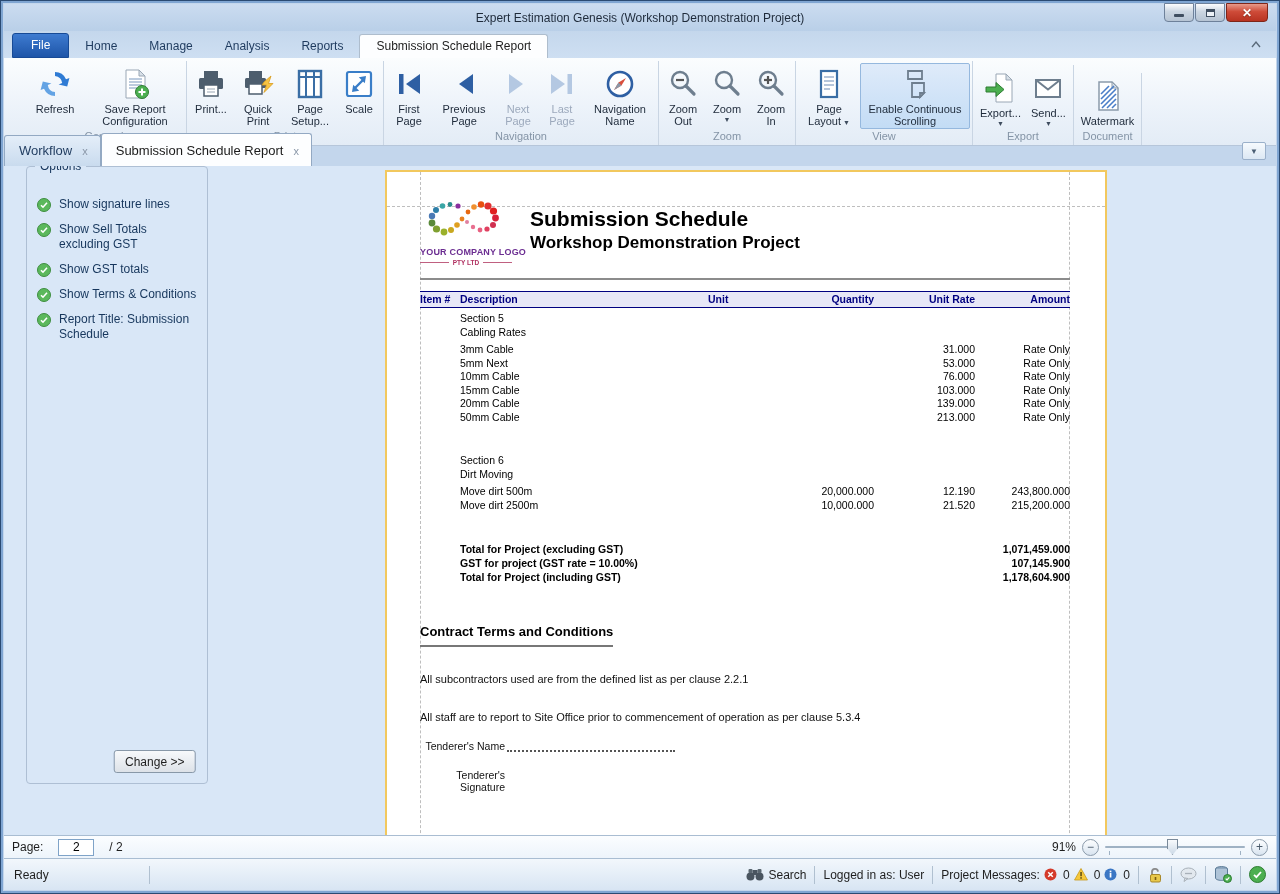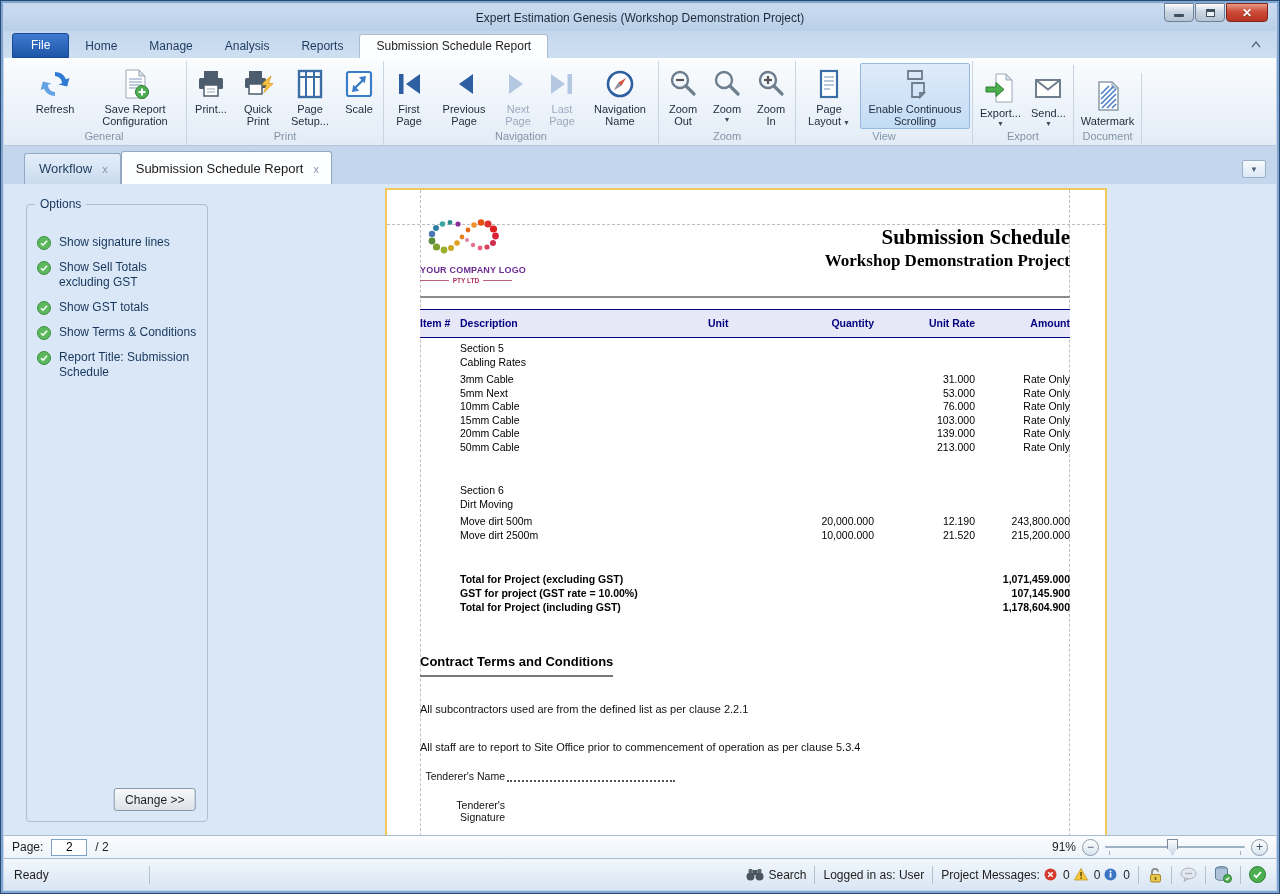--- a/index.html
+++ b/index.html
@@ -33,33 +33,33 @@
   .rgroup-body{ display:flex; flex:1; align-items:flex-start; padding:2px 2px 0; }
   .rgroup-label{ text-align:center; font-size:11px; color:#8494A6; padding:1px 6px 3px; }
   .rbtn{ display:flex; flex-direction:column; align-items:center; padding:3px 4px 1px; border:1px solid transparent;
          border-radius:2px; font-size:11px; line-height:12px; text-align:center; color:#1E2A3A; height:100%; }
   .rbtn .ricon{ width:34px; height:34px; display:flex; align-items:center; justify-content:center; margin-bottom:2px; flex:none;}
   .rbtn.active{ background:linear-gradient(#DFEBFA,#C3DCF5); border-color:#95B8DE; }
   .rbtn.disabled{ color:#9CA9BC; }
   .drop-arrow{ font-size:7px; color:#3E4C5E; line-height:6px; margin-top:2px;}
 
   
-  .doctab-row{ height:38px; background:#C3D6EC; display:flex; align-items:flex-end; padding:0 20px; position:relative; }
+  .doctab-row{ height:20px; background:#C3D6EC; display:flex; align-items:flex-end; padding:0 0; position:relative; }
   .dtab{ display:flex; align-items:center; gap:10px; padding:7px 12px 8px 14px; font-size:13px; color:#1E3A5E;
          border:1px solid #93A9C3; border-bottom:none; border-radius:3px 3px 0 0;
          background:linear-gradient(#E4EEF9,#C9DBEE); }
   .dtab.active{ background:#FDFEFF; color:#1A1A1A; padding-top:9px; }
   .dtab .x{ font-size:11px; color:#8A97A8; }
   .dtab-drop{ position:absolute; right:10px; bottom:6px; width:24px; height:18px; border:1px solid #9AB0CA; border-radius:2px;
               background:linear-gradient(#F6FAFD,#DCE8F4); display:flex; align-items:center; justify-content:center;
               font-size:8px; color:#4A5E74; }
 
   
   .content{ flex:1; background:#D9E7F7; display:flex; overflow:hidden; border-bottom:1px solid #A9BDD2;}
-  .left-panel{ width:212px; flex:none; padding:20px 8px 10px 22px; }
+  .left-panel{ width:212px; flex:none; padding:0 8px 10px 22px; }
   .groupbox{ position:relative; height:618px; border:1px solid #AEBFD4; border-radius:4px; padding:30px 8px 10px 10px; }
   .groupbox-legend{ position:absolute; top:-8px; left:8px; background:#D9E7F7; padding:0 5px; font-size:12px; color:#16365C;}
   .opt-item{ display:flex; gap:8px; margin-bottom:10px; font-size:12px; color:#16365C; line-height:15px;}
   .opt-check{ flex:none; width:14px; height:14px; margin-top:1px;}
   .change-btn{ position:absolute; bottom:10px; left:50%; transform:translateX(-4%); width:82px; height:23px;
                border:1px solid #8898A8; border-radius:3px; background:linear-gradient(#F7F9FB,#DDE2E8);
                font-size:12px; color:#1E1E1E; display:flex; align-items:center; justify-content:center;}
 
   .preview{ flex:1; display:flex; justify-content:center; padding-top:4px; overflow:hidden; }
   .page{ width:722px; height:700px; background:#fff; border:2px solid #F2C85E; position:relative; flex:none;}
@@ -67,28 +67,28 @@
   .ml-left{ left:33px; top:0; bottom:0; border-left:1px dashed #BEBEBE;}
   .ml-right{ right:35px; top:0; bottom:0; border-right:1px dashed #BEBEBE;}
   .ml-top{ top:34px; left:0; right:0; border-top:1px dashed #BEBEBE;}
   .page-inner{ position:relative; padding:26px 35px 0 33px; }
 
   .rpt-header{ display:flex; align-items:flex-start; }
   .logo{ width:110px; }
   .logo-text{ font-size:9px; font-weight:bold; color:#6B2D91; letter-spacing:0.2px; margin-top:1px;}
   .logo-sub{ display:flex; align-items:center; gap:4px; font-size:6.5px; font-weight:bold; color:#B03060; margin-top:2px; width:92px; justify-content:center;}
   .logo-sub::before,.logo-sub::after{ content:""; flex:1; border-top:1px solid #C06080;}
-  .rpt-titles{ flex:1; text-align:right; padding-top:9px;font-family:Liberation Serif, serif;}
+  .rpt-titles{ flex:1; padding-top:9px;}
   .rpt-title{ font-size:21px; font-weight:bold; color:#000; line-height:24px;}
   .rpt-subtitle{ font-size:17px; font-weight:bold; color:#000; line-height:24px;}
   .rpt-rule{ height:2px; background:#8C8C8C; margin-top:12px; }
 
   .tbl{ margin-top:11px; font-size:10.5px; }
   .tbl-head{ display:flex; background:#E7E7F7; border-top:1px solid #000080; border-bottom:1px solid #000080;
-             color:#000080; font-weight:bold; padding:7px 0; line-height:13px;}
+             color:#000080; font-weight:bold; padding:1px 0; line-height:13px;}
   .t-row{ display:flex; line-height:13.5px; color:#000;}
   .c-item{ width:40px; }
   .c-desc{ flex:1; white-space:pre-line;}
   .c-unit{ width:60px; text-align:left;}
   .c-qty{ width:106px; text-align:right;}
   .c-rate{ width:101px; text-align:right;}
   .c-amount{ width:95px; text-align:right;}
   .row-section{ margin-top:4px; margin-bottom:4px; }
   .row-gap{ height:26px; }
   .totals{ margin-top:30px; }
@@ -100,21 +100,21 @@
   .terms-heading span{ display:inline-block; font-size:13px; font-weight:bold; border-bottom:2px solid #777; padding-bottom:6px;}
   .term-p{ margin-top:26px; font-size:11px; color:#111; }
 
   .signatures{ }
   .sig-row{ display:flex; align-items:flex-end; margin-top:17px; }
   .sig-label{ width:85px; text-align:right; font-size:10.5px; color:#111;}
   .sig-line{ width:168px; border-bottom:2px dotted #555; height:12px; margin-left:2px;}
 
   
   .pagebar{ height:23px; background:linear-gradient(#FBFDFF,#EDF4FB); border-bottom:1px solid #A9BDD2;
-            display:flex; align-items:center; padding:0 8px; font-size:12px; color:#1E1E1E; gap:8px;}
+            display:flex; align-items:center; padding:0 8px; font-size:12px; color:#1E1E1E; gap:15px;}
   .page-input{ width:36px; height:17px; border:1px solid #7FA3C8; text-align:center; font-size:12px; font-family:"Liberation Sans",sans-serif;}
   .pagebar-right{ margin-left:auto; display:flex; align-items:center; gap:6px;}
   .zoom-circle{ width:17px; height:17px; border:1px solid #8A9AAA; border-radius:50%;
                 background:linear-gradient(#FDFEFF,#D8E4F0); display:flex; align-items:center; justify-content:center;
                 font-size:12px; color:#4A5A6A; line-height:1; }
   .slider{ position:relative; width:140px; height:18px; }
   .slider-track{ position:absolute; left:0; right:0; top:8px; height:2px; background:#9FB2C4; border-radius:1px;}
   .slider-thumb{ position:absolute; left:62px; top:1px; width:11px; height:16px;
                  background:linear-gradient(#F8FAFC,#CDDAE7); border:1px solid #7A8A9A;
                  clip-path:polygon(0 0,100% 0,100% 58%,50% 100%,0 58%);}

